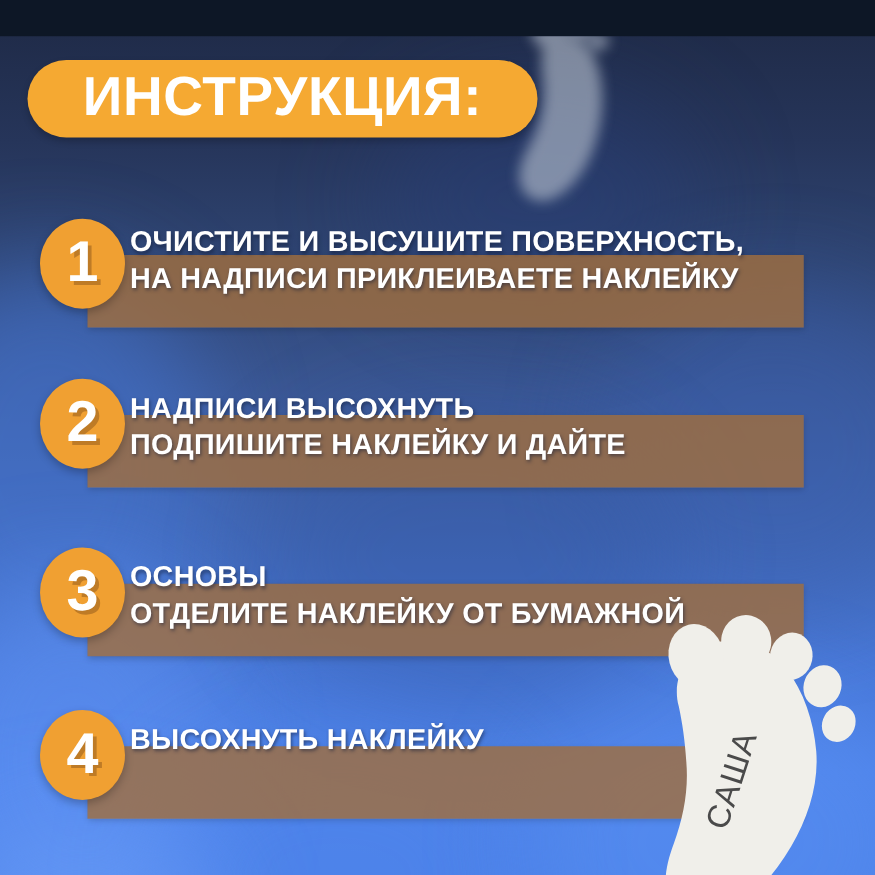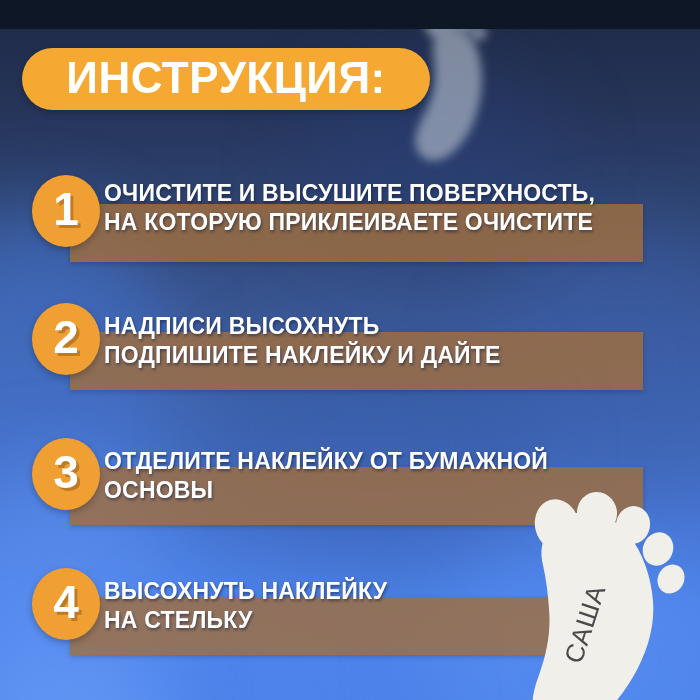--- a/index.html
+++ b/index.html
@@ -177,54 +177,53 @@
     <span class="title-text">ИНСТРУКЦИЯ:</span>
   </div>
 
   <div class="step">
     <div class="step-bar" style="top:175px; height:58px;"></div>
     <div class="step-circle" style="top:146px;">
       <span class="step-number">1</span>
     </div>
     <div class="step-text" style="top:150px;">
       <div>ОЧИСТИТЕ И ВЫСУШИТЕ ПОВЕРХНОСТЬ,</div>
-      <div>НА КОТОРУЮ ПРИКЛЕИВАЕТЕ ОЧИСТИТЕ</div>
+      <div>НА НАДПИСИ ПРИКЛЕИВАЕТЕ НАКЛЕЙКУ</div>
     </div>
   </div>
 
   <div class="step">
     <div class="step-bar" style="top:303px; height:58px;"></div>
     <div class="step-circle" style="top:274px;">
       <span class="step-number">2</span>
     </div>
     <div class="step-text" style="top:283px;">
       <div>НАДПИСИ ВЫСОХНУТЬ</div>
       <div>ПОДПИШИТЕ НАКЛЕЙКУ И ДАЙТЕ</div>
     </div>
   </div>
 
   <div class="step">
     <div class="step-bar" style="top:438px; height:58px;"></div>
     <div class="step-circle" style="top:409px;">
       <span class="step-number">3</span>
     </div>
     <div class="step-text" style="top:418px;">
+      <div>ОСНОВЫ</div>
       <div>ОТДЕЛИТЕ НАКЛЕЙКУ ОТ БУМАЖНОЙ</div>
-      <div>ОСНОВЫ</div>
     </div>
   </div>
 
   <div class="step">
     <div class="step-bar" style="top:568px; height:58px;"></div>
     <div class="step-circle" style="top:539px;">
       <span class="step-number">4</span>
     </div>
     <div class="step-text" style="top:548px;">
       <div>ВЫСОХНУТЬ НАКЛЕЙКУ</div>
-      <div>НА СТЕЛЬКУ</div>
     </div>
   </div>
 
   <svg class="foot-sticker" viewBox="0 0 196 246">
     <g fill="#f0efea">
       <path d="M38 74 C32 52 44 30 64 24 C86 17 110 26 124 44 C138 62 146 86 148 110
                C150 136 142 162 128 186 C114 210 94 232 74 242 C58 250 40 246 32 232
                C24 218 28 200 34 184 C42 162 46 140 44 118 C43 102 41 88 38 74 Z"></path>
       <ellipse cx="52" cy="34" rx="22" ry="26" transform="rotate(-14 52 34)"></ellipse>
       <ellipse cx="92" cy="22" rx="20" ry="21" transform="rotate(-10 92 22)"></ellipse>

